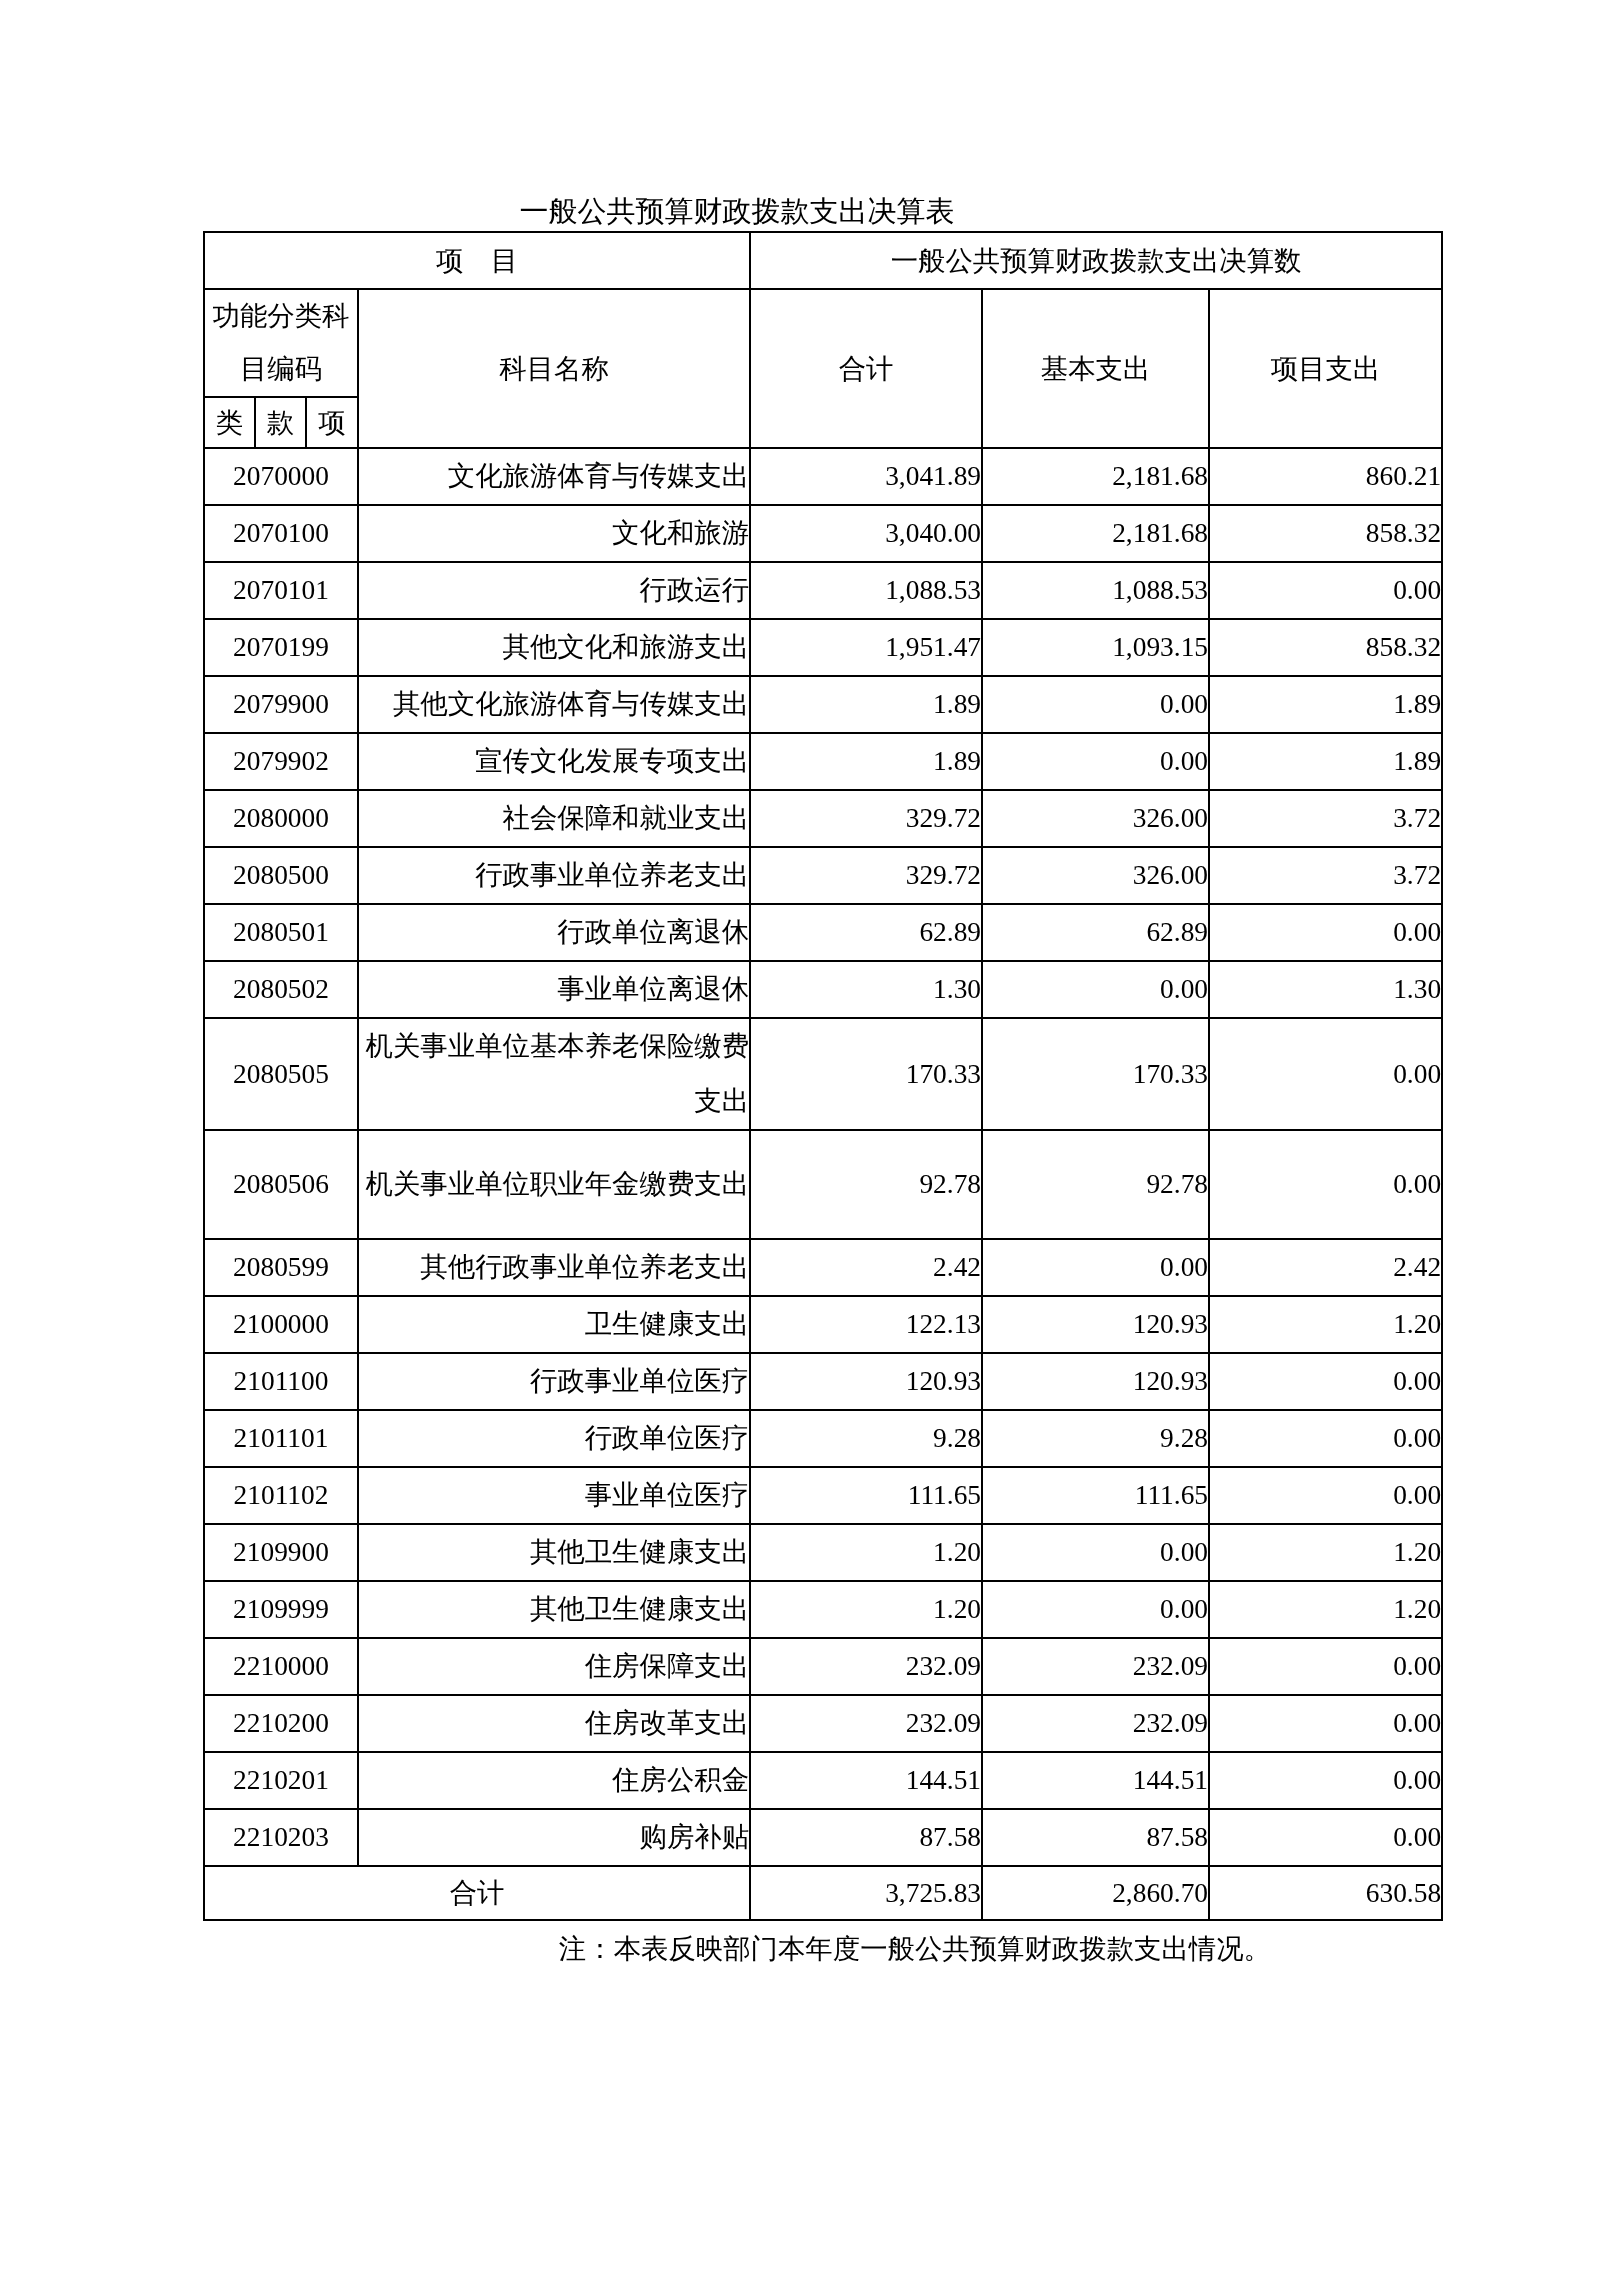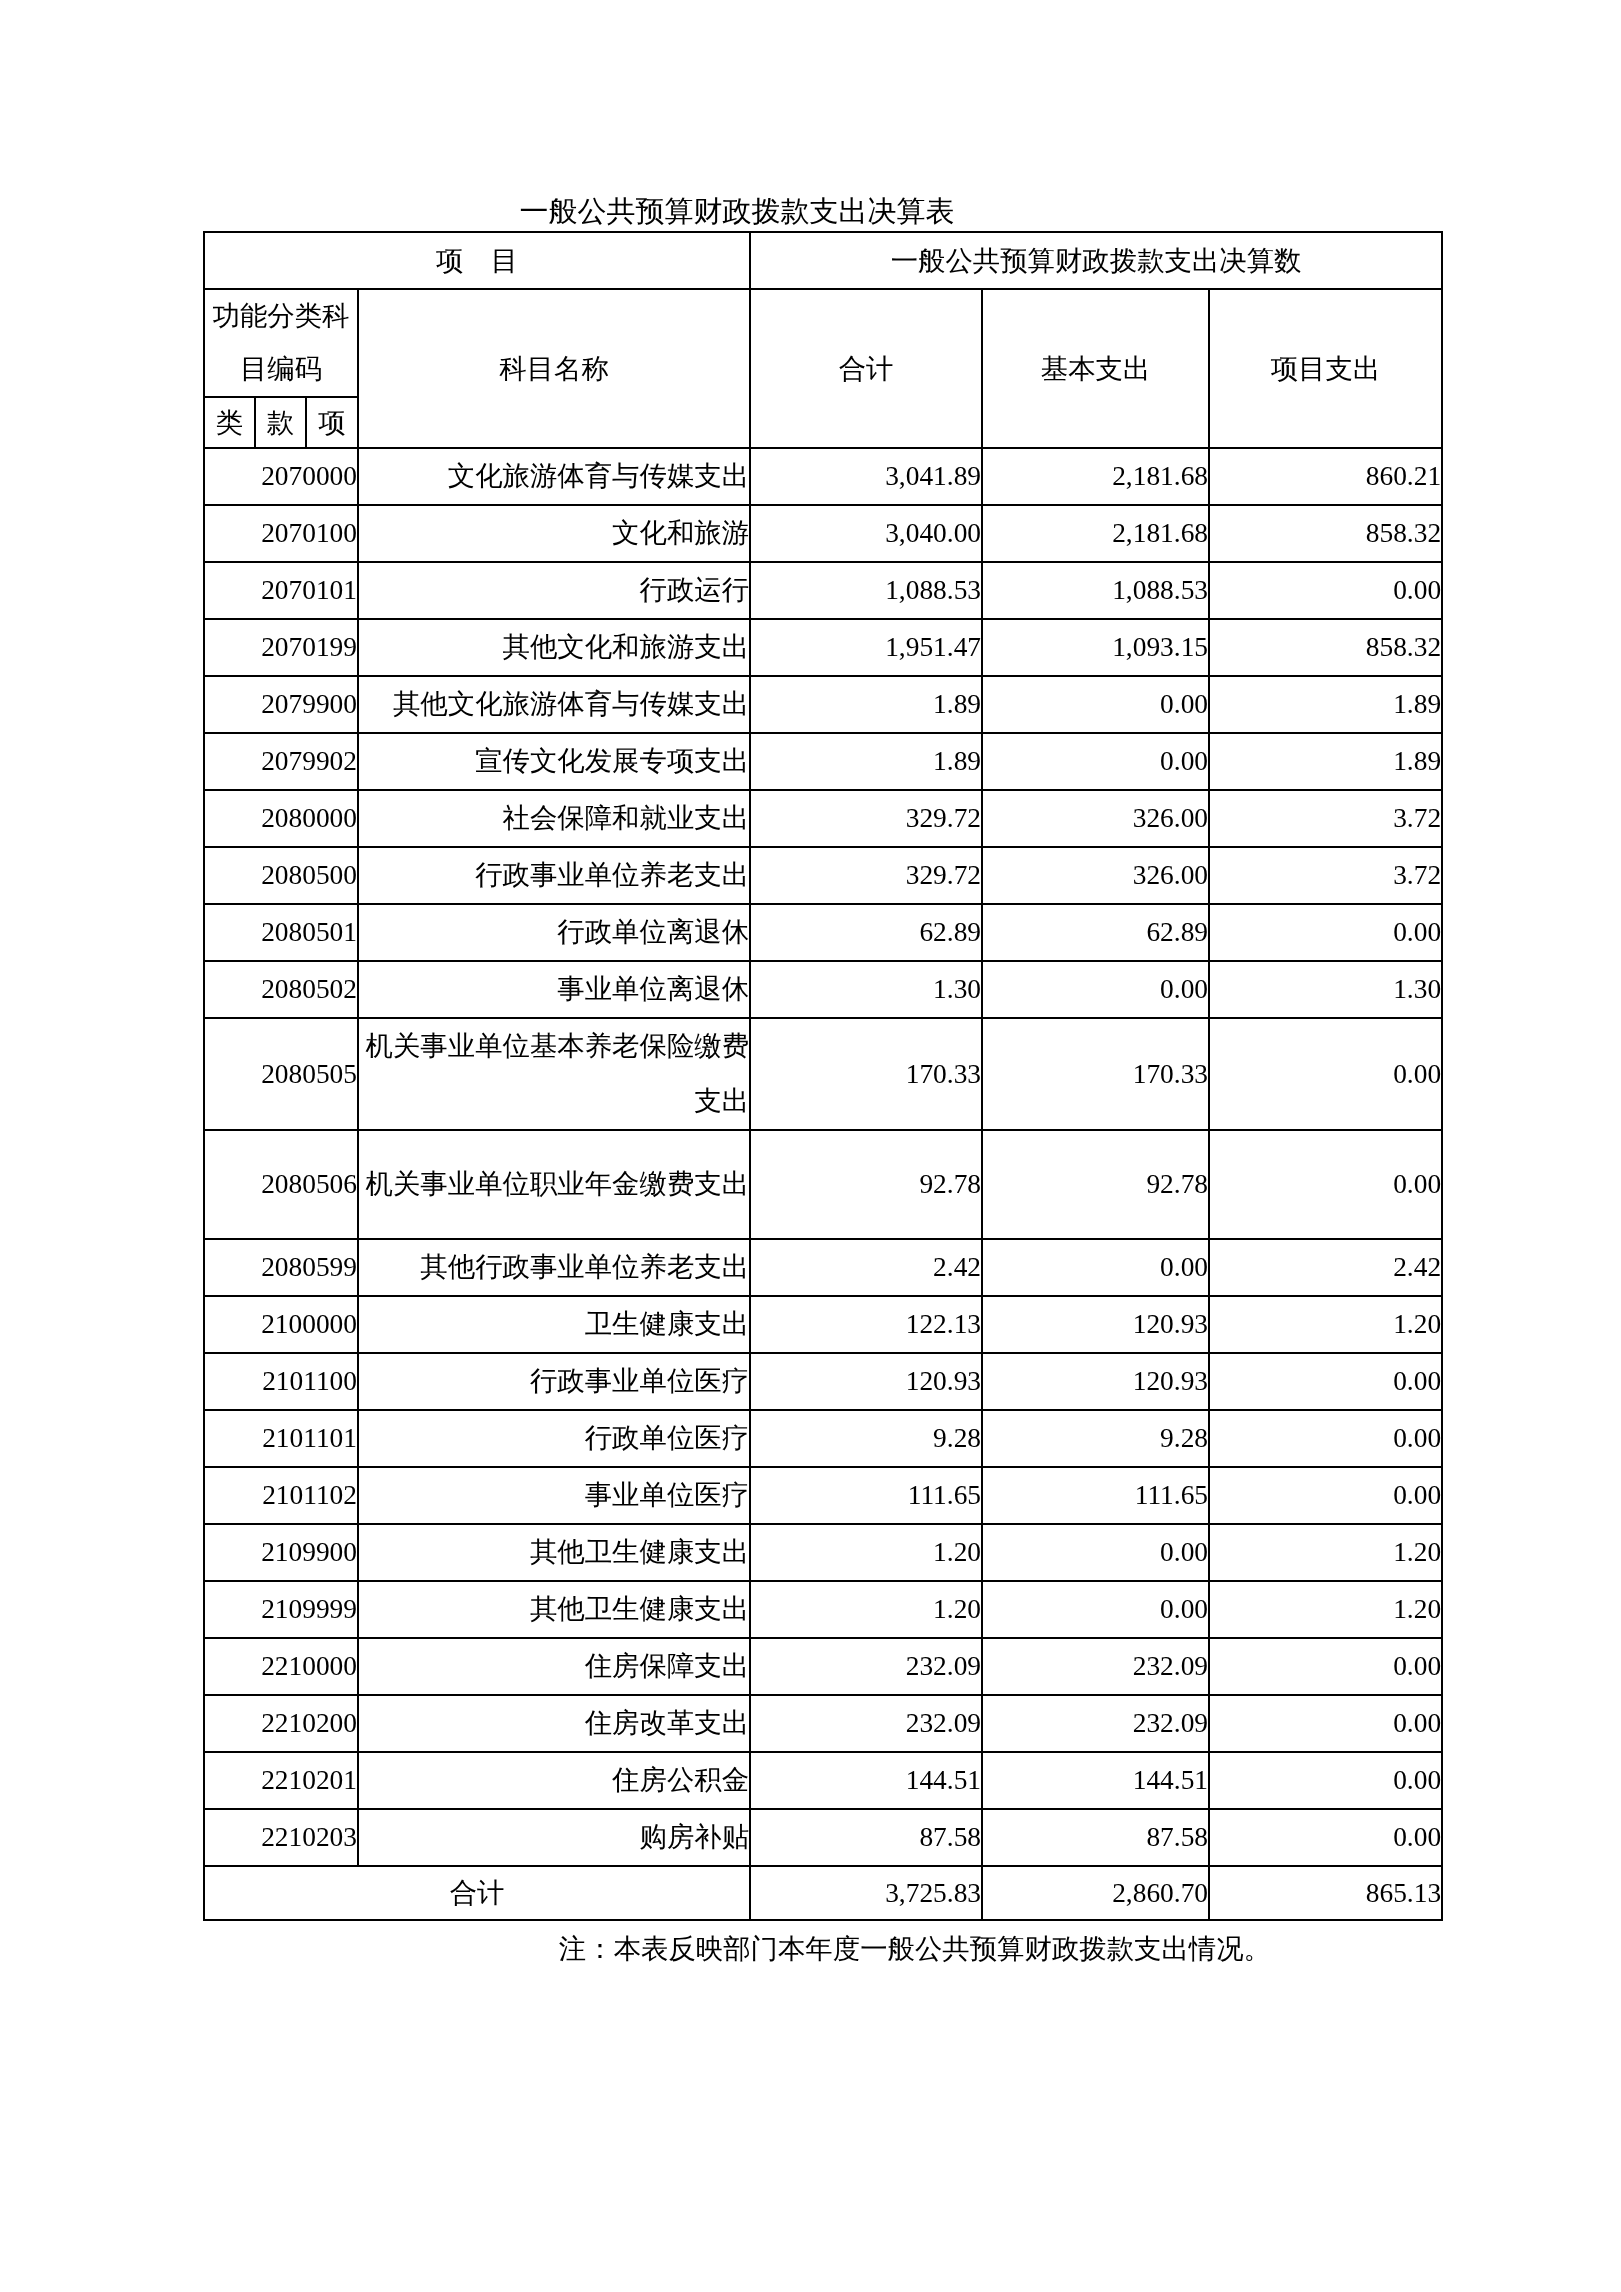--- a/index.html
+++ b/index.html
@@ -51,21 +51,21 @@
   }
   tr.hrow-1 { height: 57px; }
   tr.hrow-2 { height: 108px; }
   tr.hrow-3 { height: 51px; }
   tbody tr  { height: 54px; }
   tbody tr.tall { height: 109px; }
   tfoot tr  { height: 54px; }
   th.group-head, th.col-head, th.sub-head { text-align: center; }
   th.group-head { white-space: pre; }
   th.code-label { text-align: center; line-height: 53px; padding: 0 5.9px; }
-  td.cell-code { text-align: right; padding-left: 3.9px; }
+  td.cell-code { text-align: center; padding-left: 3.9px; }
   td.cell-name { text-align: right; padding-left: 4.9px; padding-right: 9.8px; line-height: 55px; }
   td.cell-num  { text-align: right; padding-right: 6.9px; }
   td.cell-total-label { text-align: center; }
   .note {
     font-size: 27.4px;
     line-height: 33px;
     margin-top: 11.8px;
     text-align: right;
   }
 </style>
@@ -264,20 +264,20 @@
           <td class="cell-num">87.58</td>
           <td class="cell-num">87.58</td>
           <td class="cell-num">0.00</td>
         </tr>
       </tbody>
     <tfoot>
       <tr>
         <td class="cell-total-label" colspan="4">合计</td>
         <td class="cell-num">3,725.83</td>
         <td class="cell-num">2,860.70</td>
-        <td class="cell-num">865.13</td>
+        <td class="cell-num">630.58</td>
       </tr>
     </tfoot>
   </table>
 
   <div class="note">注：本表反映部门本年度一般公共预算财政拨款支出情况。</div>
 </div>
 
 
 </body></html>

